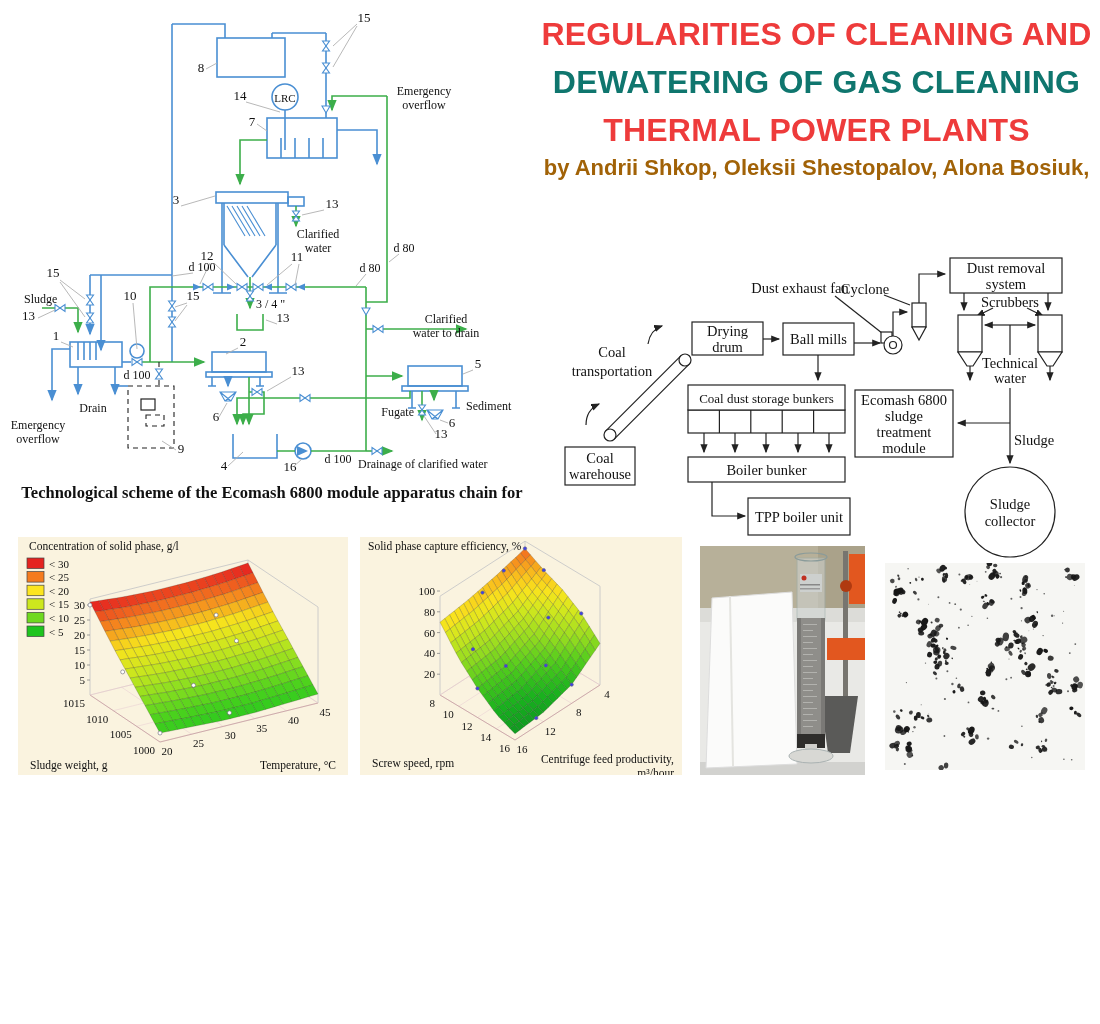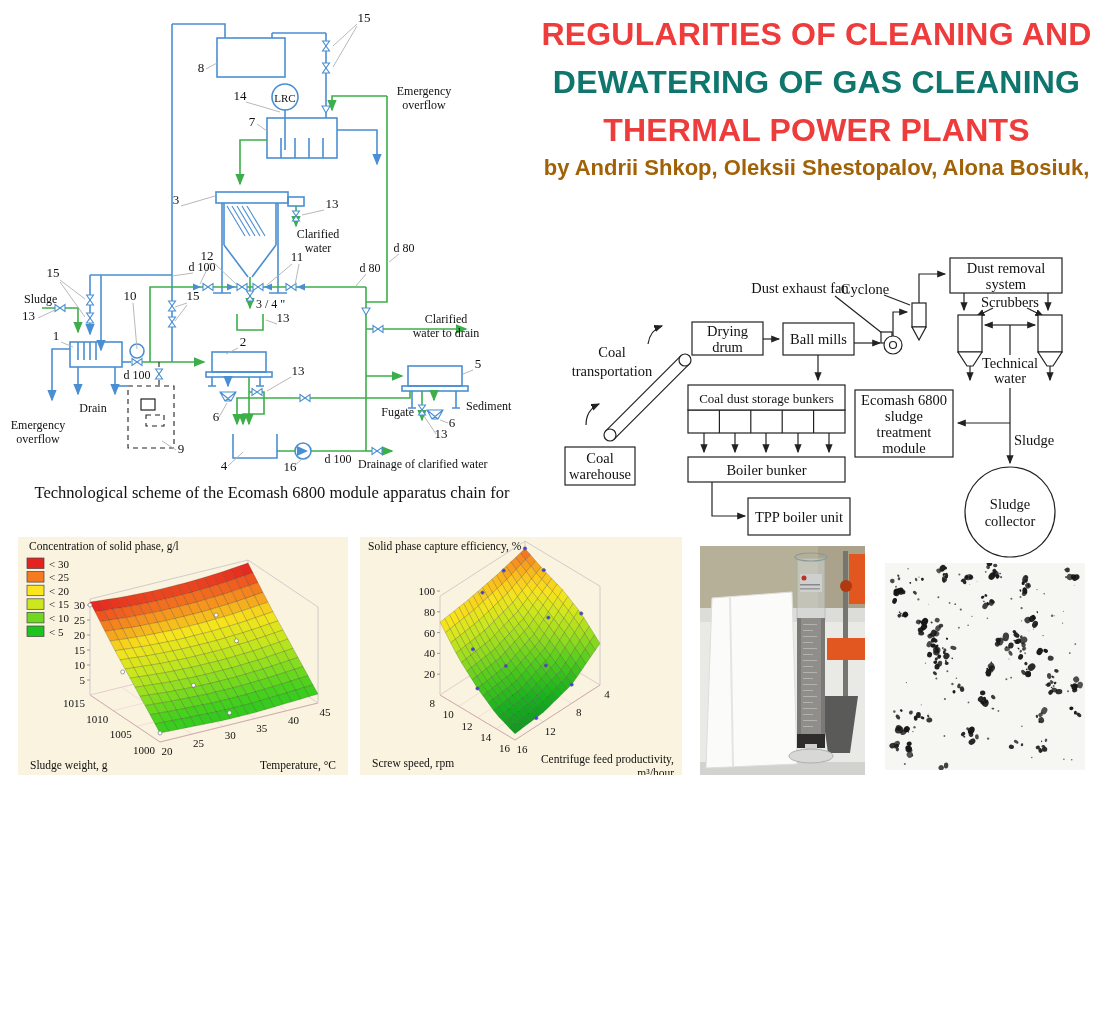--- a/index.html
+++ b/index.html
@@ -4,21 +4,21 @@
 <style>
   html,body{margin:0;padding:0;background:#fff;}
   .canvas{position:relative;width:1100px;height:1024px;background:#ffffff;overflow:hidden;
           font-family:"Liberation Serif",serif;}
   .abs{position:absolute;}
   
   .title-block{left:510px;top:10px;width:613px;text-align:center;}
   .title-line{font-family:"Liberation Sans",sans-serif;font-weight:bold;font-size:32px;line-height:48px;letter-spacing:.2px;}
   .authors-line{font-family:"Liberation Sans",sans-serif;font-weight:bold;font-size:22px;line-height:28px;color:#a16207;}
   
-  .caption{left:12px;top:481px;width:520px;text-align:center;font-weight:normal;font-size:16.5px;line-height:23px;color:#111;}
+  .caption{left:12px;top:481px;width:520px;text-align:center;font-weight:bold;font-size:16.5px;line-height:23px;color:#111;}
   svg text{font-family:"Liberation Serif",serif;}
   .chart-bg{fill:#faf3df;}
 </style>
 </head>
 <body>
 
 <div class="canvas">
 
   <div class="abs title-block">
     <div class="title-line" style="color:#ee3b3b">REGULARITIES OF CLEANING AND</div>

